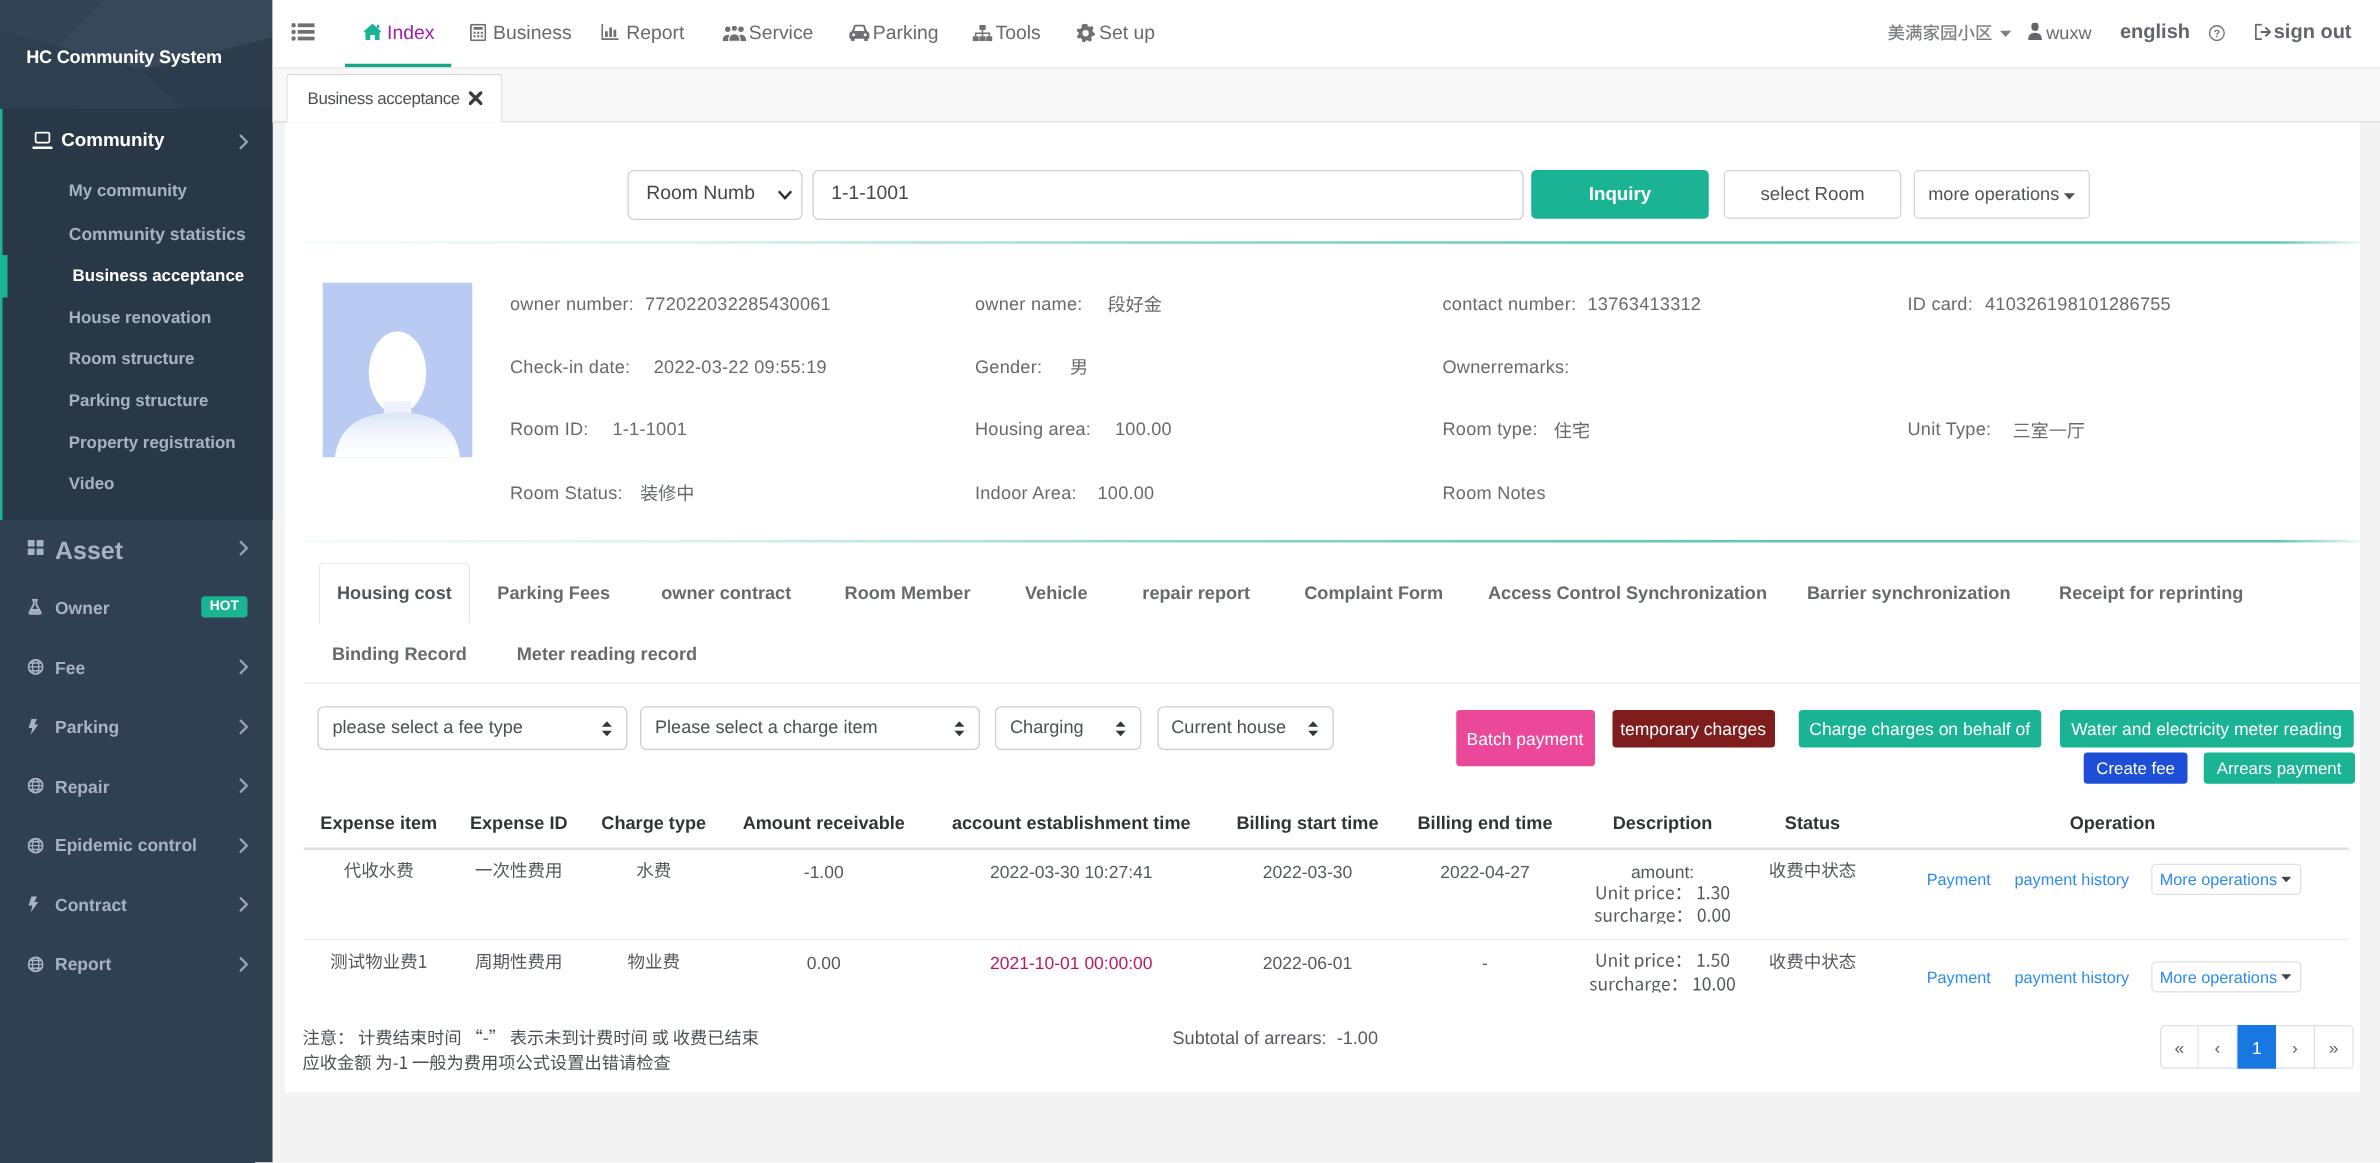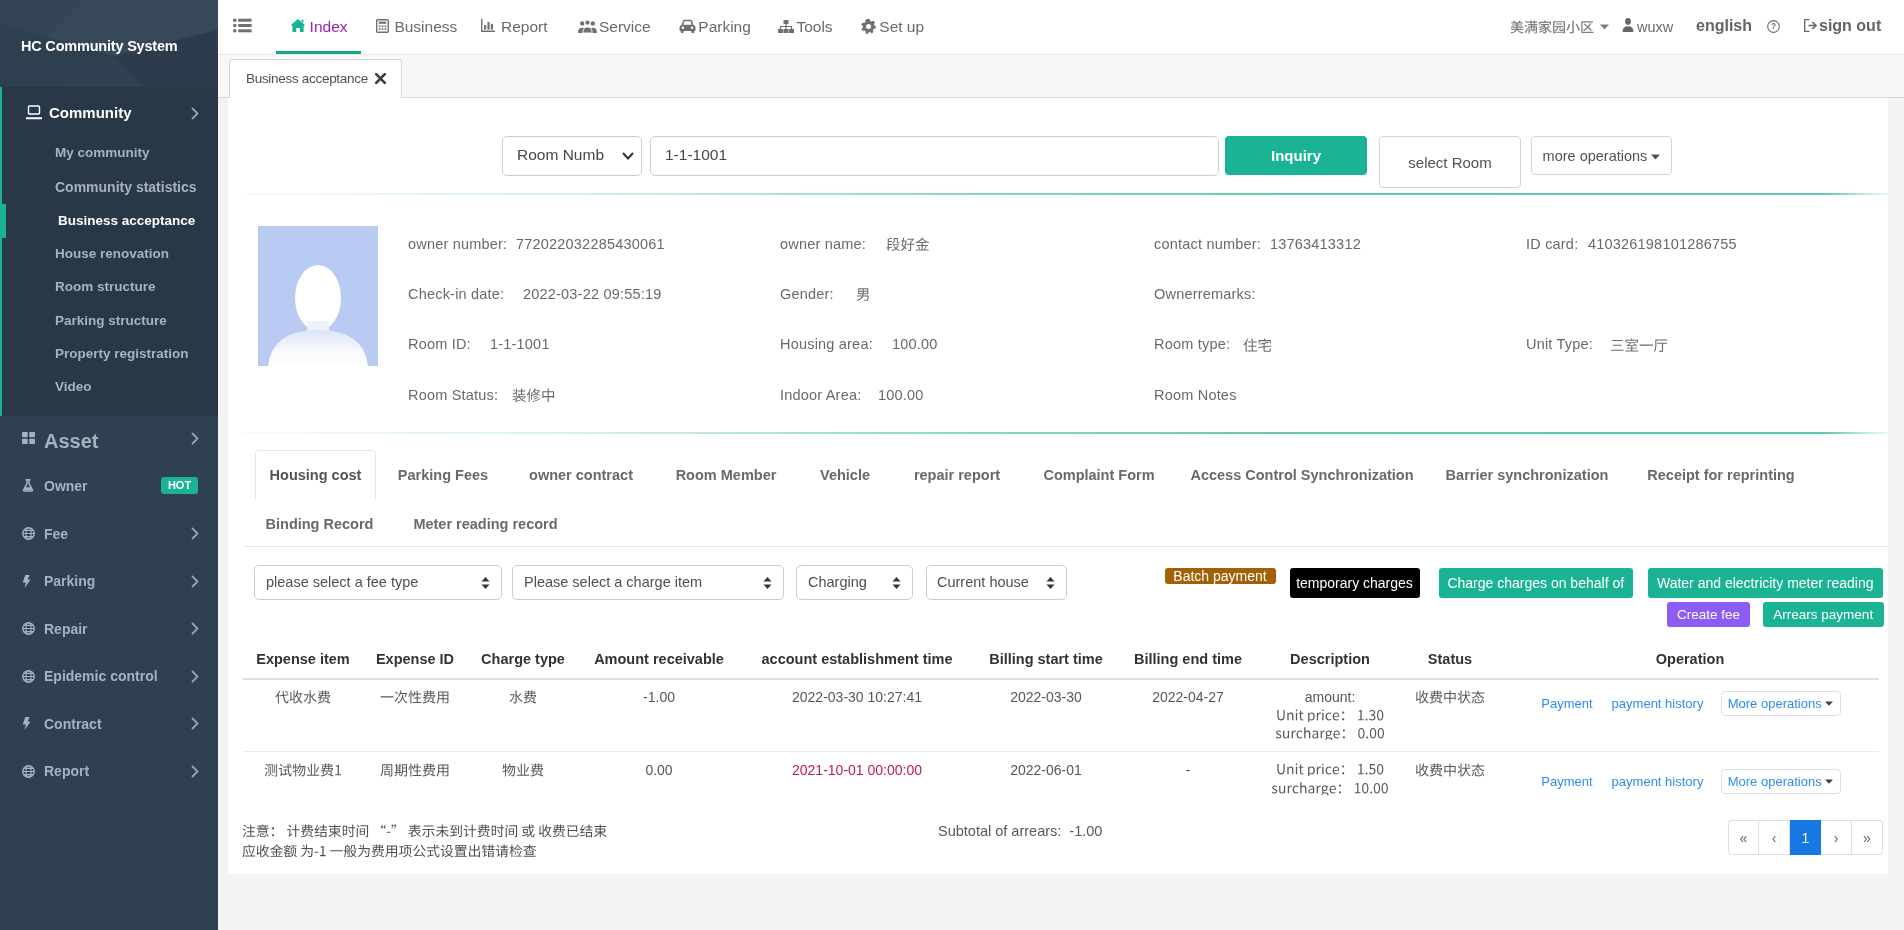--- a/index.html
+++ b/index.html
@@ -209,21 +209,21 @@
   </svg>
 <div class="abs" style="left:228px;top:98px;width:1660px;height:776px;background:#fff"></div>
 <div class="abs" style="left:502px;top:136px;width:140px;height:40px;border:1px solid #cbd0d5;border-radius:5px;background:#fff"></div>
 <div class="abs" style="left:517px;top:146px;font-size:15.5px;color:#44484c">Room Numb</div>
 <svg class="abs" style="left:622px;top:152px" width="12" height="8" viewBox="0 0 12 8">
     <path d="M1 1 L6 6.5 L11 1" fill="none" stroke="#303438" stroke-width="2"></path>
   </svg>
 <div class="abs" style="left:650px;top:136px;width:569px;height:40px;border:1px solid #cbd0d5;border-radius:5px;background:#fff"></div>
 <div class="abs" style="left:665px;top:146px;font-size:15.5px;color:#44484c">1-1-1001</div>
 <div class="abs vmid" style="left:1225px;top:136px;width:142px;height:39px;background:#1ab394;border-radius:4px;color:#fff;font-size:15px;font-weight:bold;justify-content:center">Inquiry</div>
-<div class="abs vmid" style="left:1379px;top:136px;width:142px;height:52px;background:#fff;border:1px solid #d4d4d4;border-radius:4px;color:#4f5356;font-size:15px;justify-content:center">select Room</div>
+<div class="abs vmid" style="left:1379px;top:136px;width:142px;height:39px;background:#fff;border:1px solid #d4d4d4;border-radius:4px;color:#4f5356;font-size:15px;justify-content:center">select Room</div>
 <div class="abs vmid" style="left:1531px;top:136px;width:141px;height:39px;background:#fff;border:1px solid #d4d4d4;border-radius:4px;color:#4f5356;font-size:14.5px;justify-content:center">more operations&nbsp;<svg width="9" height="6" viewBox="0 0 9 6" style="margin-top:2px">
       <path d="M0 0.5 L9 0.5 L4.5 5.5 Z" fill="#4f5356"></path>
     </svg></div>
 <div class="abs" style="left:243px;top:192.5px;width:1645px;height:2px;background:linear-gradient(to right, rgba(26,179,148,0.04), rgba(26,179,148,0.18) 20%, rgba(26,179,148,0.5) 42%, rgba(26,179,148,0.68) 62%, rgba(26,179,148,0.72) 80%, rgba(26,179,148,0.72) 96%, rgba(26,179,148,0.08) 100%)"></div>
 <div class="abs" style="left:243px;top:432px;width:1645px;height:2px;background:linear-gradient(to right, rgba(26,179,148,0.04), rgba(26,179,148,0.18) 20%, rgba(26,179,148,0.5) 42%, rgba(26,179,148,0.68) 62%, rgba(26,179,148,0.72) 80%, rgba(26,179,148,0.72) 96%, rgba(26,179,148,0.08) 100%)"></div>
 <svg class="abs" style="left:258px;top:226px" width="120" height="140" viewBox="0 0 120 140">
 <defs>
       <linearGradient id="sh" x1="0" y1="0" x2="0" y2="1">
         <stop offset="0" stop-color="#dce5f8"></stop>
         <stop offset="0.55" stop-color="#f6f8fd"></stop>
@@ -302,25 +302,25 @@
 <svg class="abs" style="left:892px;top:577px" width="9" height="12" viewBox="0 0 9 12">
     <path d="M4.5 0 L8.5 4.4 L0.5 4.4 Z" fill="#2e3640"></path>
     <path d="M4.5 12 L0.5 7.6 L8.5 7.6 Z" fill="#2e3640"></path>
   </svg>
 <div class="abs" style="left:925.5px;top:565px;width:141px;height:35px;border:1px solid #c9ced4;border-radius:5px;background:#fff;overflow:hidden"></div>
 <div class="abs" style="left:937px;top:574px;font-size:14.5px;color:#4b5055;white-space:nowrap;max-width:111.5px;overflow:hidden">Current house</div>
 <svg class="abs" style="left:1045.5px;top:577px" width="9" height="12" viewBox="0 0 9 12">
     <path d="M4.5 0 L8.5 4.4 L0.5 4.4 Z" fill="#2e3640"></path>
     <path d="M4.5 12 L0.5 7.6 L8.5 7.6 Z" fill="#2e3640"></path>
   </svg>
-<div class="abs vmid" style="left:1164.5px;top:568px;width:111px;height:16px;background:#a16207;border-radius:3px;color:#fff;font-size:14px;justify-content:center;white-space:nowrap">Batch payment</div>
-<div class="abs vmid" style="left:1289.5px;top:568px;width:130px;height:29.5px;background:#000000;border-radius:3px;color:#fff;font-size:14px;justify-content:center;white-space:nowrap">temporary charges</div>
+<div class="abs vmid" style="left:1164.5px;top:568px;width:111px;height:45px;background:#ec4899;border-radius:3px;color:#fff;font-size:14px;justify-content:center;white-space:nowrap">Batch payment</div>
+<div class="abs vmid" style="left:1289.5px;top:568px;width:130px;height:29.5px;background:#7f1d1d;border-radius:3px;color:#fff;font-size:14px;justify-content:center;white-space:nowrap">temporary charges</div>
 <div class="abs vmid" style="left:1439px;top:568px;width:193.5px;height:29.5px;background:#1ab394;border-radius:3px;color:#fff;font-size:14px;justify-content:center;white-space:nowrap">Charge charges on behalf of</div>
 <div class="abs vmid" style="left:1648px;top:568px;width:234.5px;height:29.5px;background:#1ab394;border-radius:3px;color:#fff;font-size:14px;justify-content:center;white-space:nowrap">Water and electricity meter reading</div>
-<div class="abs vmid" style="left:1667px;top:601.5px;width:83px;height:25.5px;background:#8b5cf6;border-radius:3px;color:#fff;font-size:13.5px;justify-content:center;white-space:nowrap">Create fee</div>
+<div class="abs vmid" style="left:1667px;top:601.5px;width:83px;height:25.5px;background:#1d4ed8;border-radius:3px;color:#fff;font-size:13.5px;justify-content:center;white-space:nowrap">Create fee</div>
 <div class="abs vmid" style="left:1763px;top:601.5px;width:120.5px;height:25.5px;background:#1ab394;border-radius:3px;color:#fff;font-size:13.5px;justify-content:center;white-space:nowrap">Arrears payment</div>
 <div class="abs ct" style="left:303px;top:651px;font-size:14.5px;font-weight:bold;color:#303439;white-space:nowrap">Expense item</div>
 <div class="abs ct" style="left:415px;top:651px;font-size:14.5px;font-weight:bold;color:#303439;white-space:nowrap">Expense ID</div>
 <div class="abs ct" style="left:523px;top:651px;font-size:14.5px;font-weight:bold;color:#303439;white-space:nowrap">Charge type</div>
 <div class="abs ct" style="left:659px;top:651px;font-size:14.5px;font-weight:bold;color:#303439;white-space:nowrap">Amount receivable</div>
 <div class="abs ct" style="left:857px;top:651px;font-size:14.5px;font-weight:bold;color:#303439;white-space:nowrap">account establishment time</div>
 <div class="abs ct" style="left:1046px;top:651px;font-size:14.5px;font-weight:bold;color:#303439;white-space:nowrap">Billing start time</div>
 <div class="abs ct" style="left:1188px;top:651px;font-size:14.5px;font-weight:bold;color:#303439;white-space:nowrap">Billing end time</div>
 <div class="abs ct" style="left:1330px;top:651px;font-size:14.5px;font-weight:bold;color:#303439;white-space:nowrap">Description</div>
 <div class="abs ct" style="left:1450px;top:651px;font-size:14.5px;font-weight:bold;color:#303439;white-space:nowrap">Status</div>

